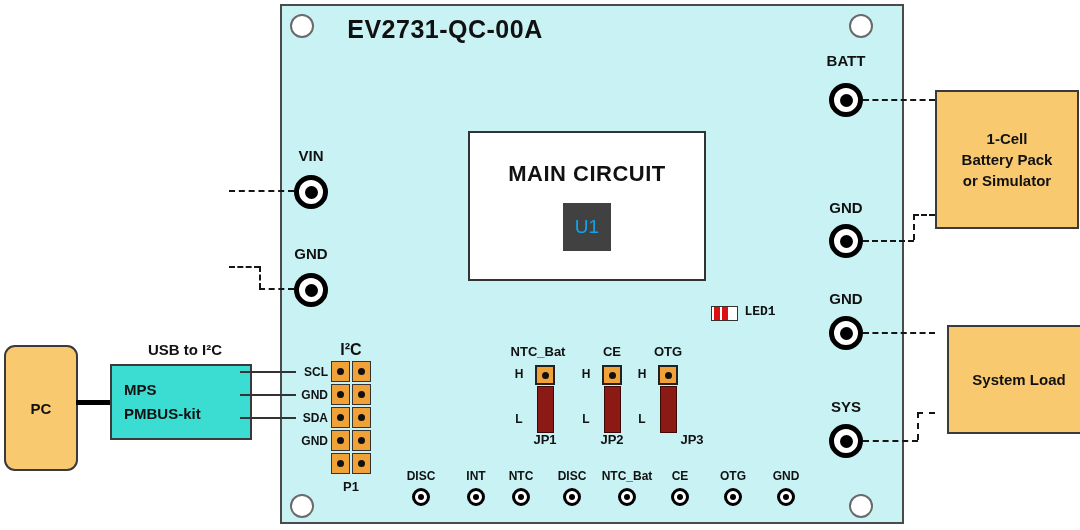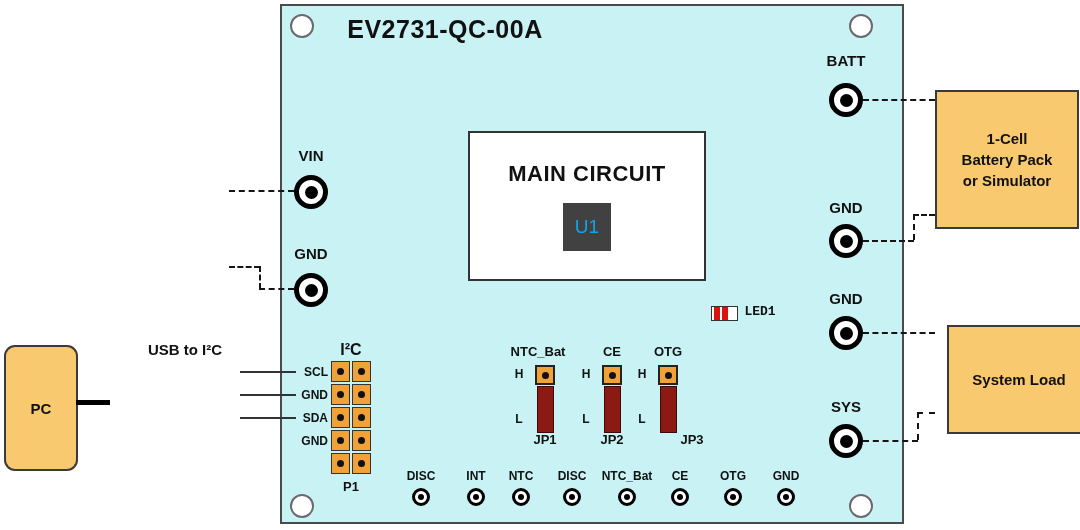--- a/index.html
+++ b/index.html
@@ -198,20 +198,24 @@
   <div class="tp" style="left:724px; top:488px;">
       <div class="dot"></div>
     </div>
   <div class="lbl s12" style="left:786px; top:469px;">GND</div>
   <div class="tp" style="left:777px; top:488px;">
       <div class="dot"></div>
     </div>
 
   <div class="extbox" style="left:4px; top:345px; width:70px; height:122px;border-radius:11px;">PC</div>
   <div class="lbl s15" style="left:185px; top:341px;">USB to I²C</div>
+  <div class="kitbox" style="left:110px; top:364px; width:126px; height:72px;">
+    <div>MPS</div>
+    <div>PMBUS-kit</div>
+  </div>
   <div class="extbox" style="left:935px; top:90px; width:140px; height:135px;">1-Cell
 Battery Pack
 or Simulator</div>
   <div class="extbox" style="left:935px; top:325px; width:140px; height:105px;margin-left:12px;">System Load</div>
 
   <div class="thick" style="left:76px; top:400px; width:34px;"></div>
   <div class="wire" style="left:240px; top:371px; width:56px;"></div>
   <div class="wire" style="left:240px; top:394px; width:56px;"></div>
   <div class="wire" style="left:240px; top:417px; width:56px;"></div>
 

